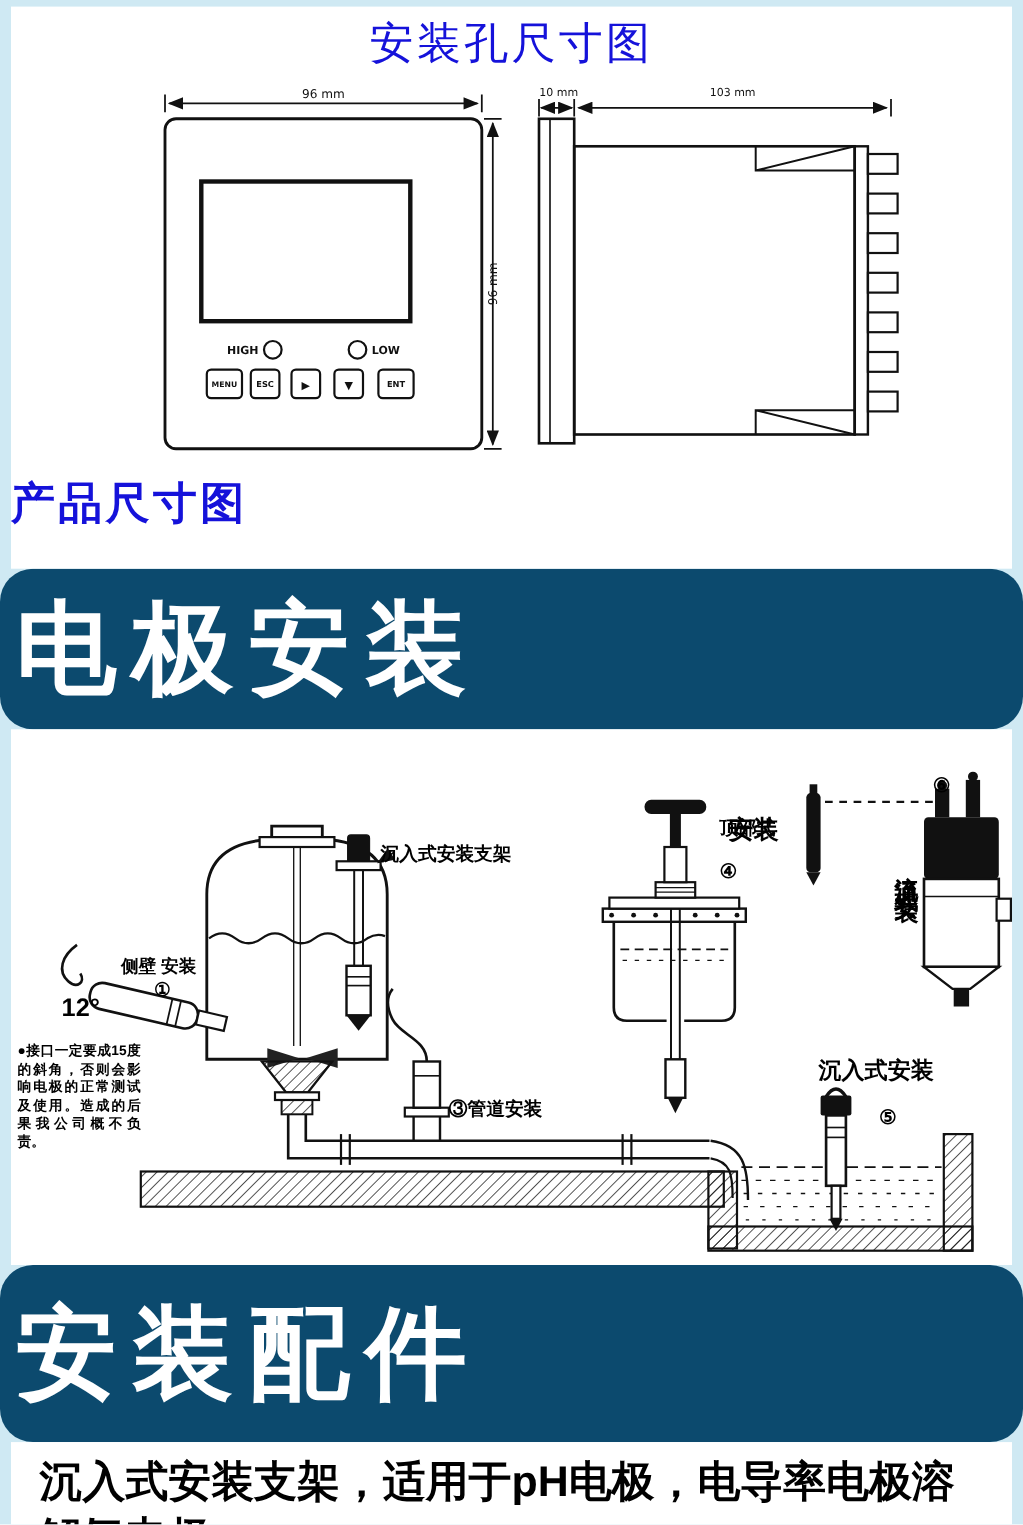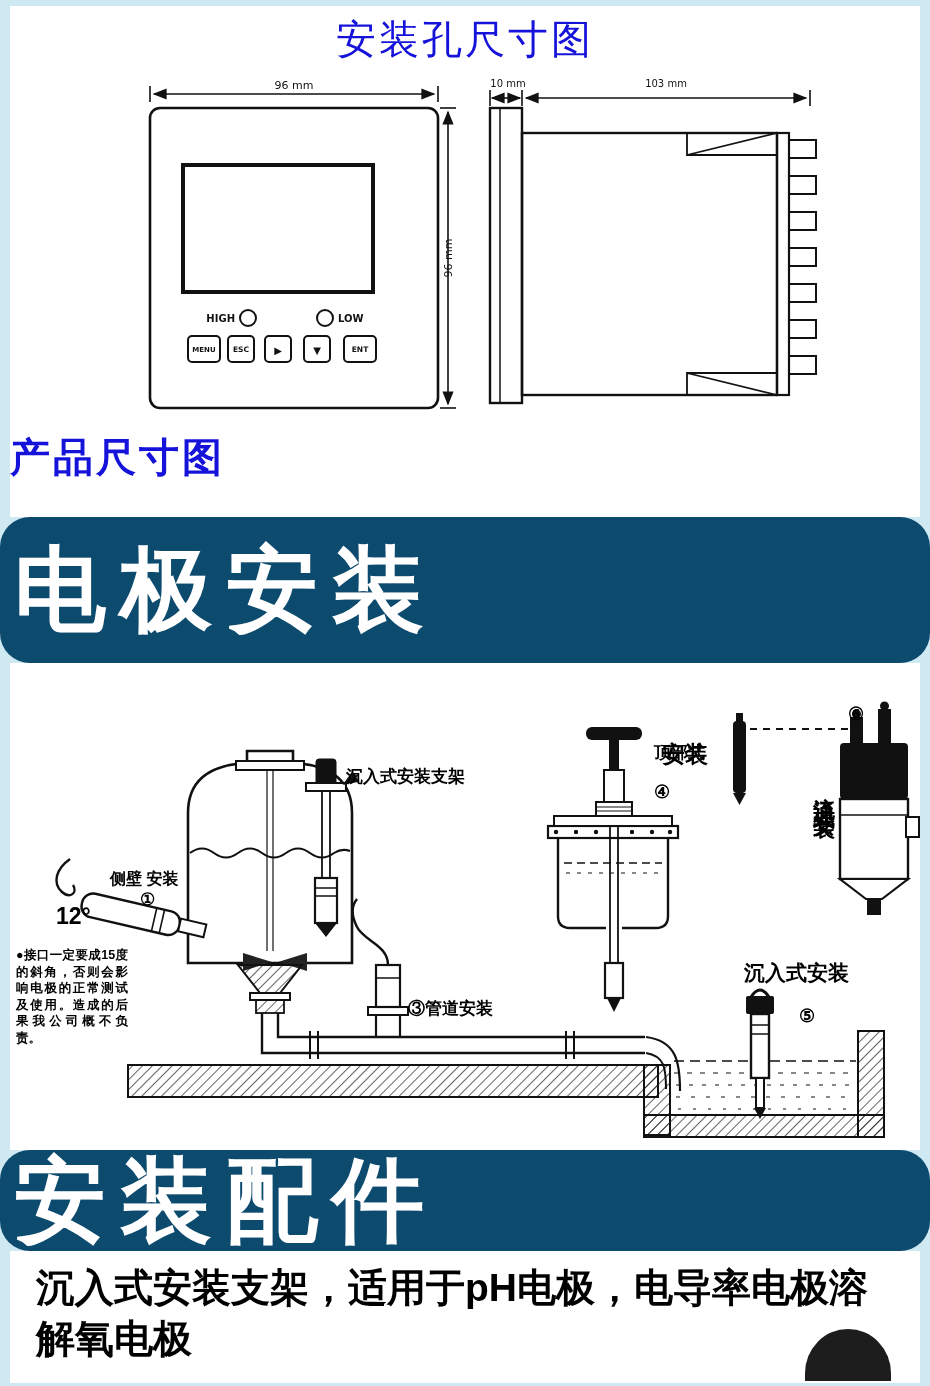--- a/index.html
+++ b/index.html
@@ -3,21 +3,21 @@
 <meta charset="utf-8">
 <style>
   html,body{margin:0;padding:0;background:#fff;}
   .page{position:relative;width:930px;height:1386px;background:#cfe9f3;overflow:hidden;
         font-family:"Liberation Sans",sans-serif;color:#000;}
   .section{position:relative;margin:0 10px;background:#fff;}
   .s1{height:511px;margin-top:6px;}
   .s3{height:487px;}
   .s5{height:132px;}
   .banner{height:146px;background:#0c4a6e;display:flex;align-items:center;justify-content:flex-start;border-radius:30px;}
-  .banner.b2{height:101px;}
+  .banner.b2{height:161px;}
   .banner span{color:#fff;font-size:92px;font-weight:900;letter-spacing:14px;text-indent:14px;white-space:nowrap;}
   .blue-title{padding-top:6px;text-align:center;font-size:40px;font-weight:normal;color:#1512da;letter-spacing:3px;}
   .blue-caption{position:absolute;top:424px;left:0;width:100%;text-align:left;
                 font-size:40px;font-weight:bold;color:#1512da;letter-spacing:3px;}
   .fv{position:absolute;left:128px;top:72px;}
   .sv{position:absolute;left:462px;top:72px;}
   .diagram-svg{position:absolute;left:0;top:0;}
   .lbl{position:absolute;font-weight:bold;color:#000;white-space:nowrap;}
   .lbl-sidewall{left:100px;top:206px;font-size:16px;}
   .lbl-sidewall-num{left:130px;top:226px;font-size:17px;}

